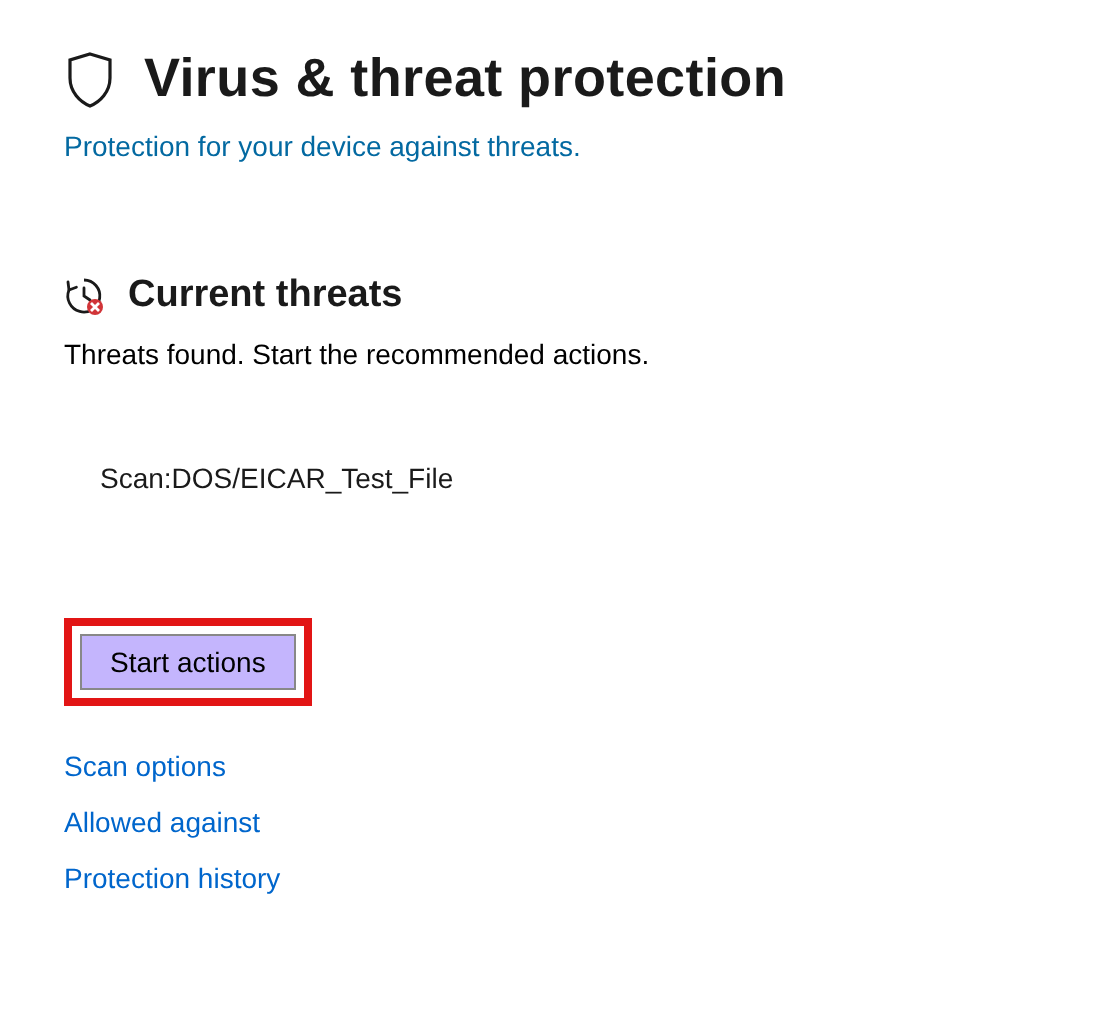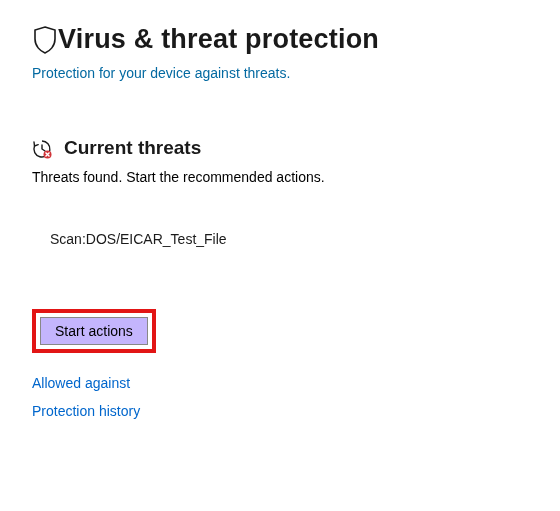--- a/index.html
+++ b/index.html
@@ -8,36 +8,37 @@
       background: #ffffff;
       color: #1a1a1a;
       width: 560px;
       height: 511px;
       padding: 20px 32px;
       font-size: 14px;
     }
     .page-header {
       display: flex;
       align-items: center;
+      gap: 14px;
       margin-bottom: 10px;
       margin-top: 4px;
     }
     .page-title {
       font-size: 27px;
       font-weight: 600;
       letter-spacing: 0.2px;
     }
     .page-subtitle {
       font-size: 14px;
       color: #0369a1;
       margin-bottom: 56px;
     }
     .section-header {
       display: flex;
-      align-items: flex-end;
+      align-items: center;
       gap: 12px;
       margin-bottom: 10px;
     }
     .section-title {
       font-size: 19px;
       font-weight: 600;
     }
     .section-subtitle {
       font-size: 14px;
       color: #000000;
@@ -112,18 +113,19 @@
 
 <p class="section-subtitle">Threats found. Start the recommended actions.</p>
 
 <div class="threat-item">Scan:DOS/EICAR_Test_File</div>
 
 <div class="button-wrap">
   <button class="start-btn">Start actions</button>
 </div>
 
 <div class="link-list">
+  <a class="link-item">Scan options</a>
   <a class="link-item">Allowed against</a>
   <a class="link-item">Protection history</a>
 </div>
 
 
 
 
 </body></html>

